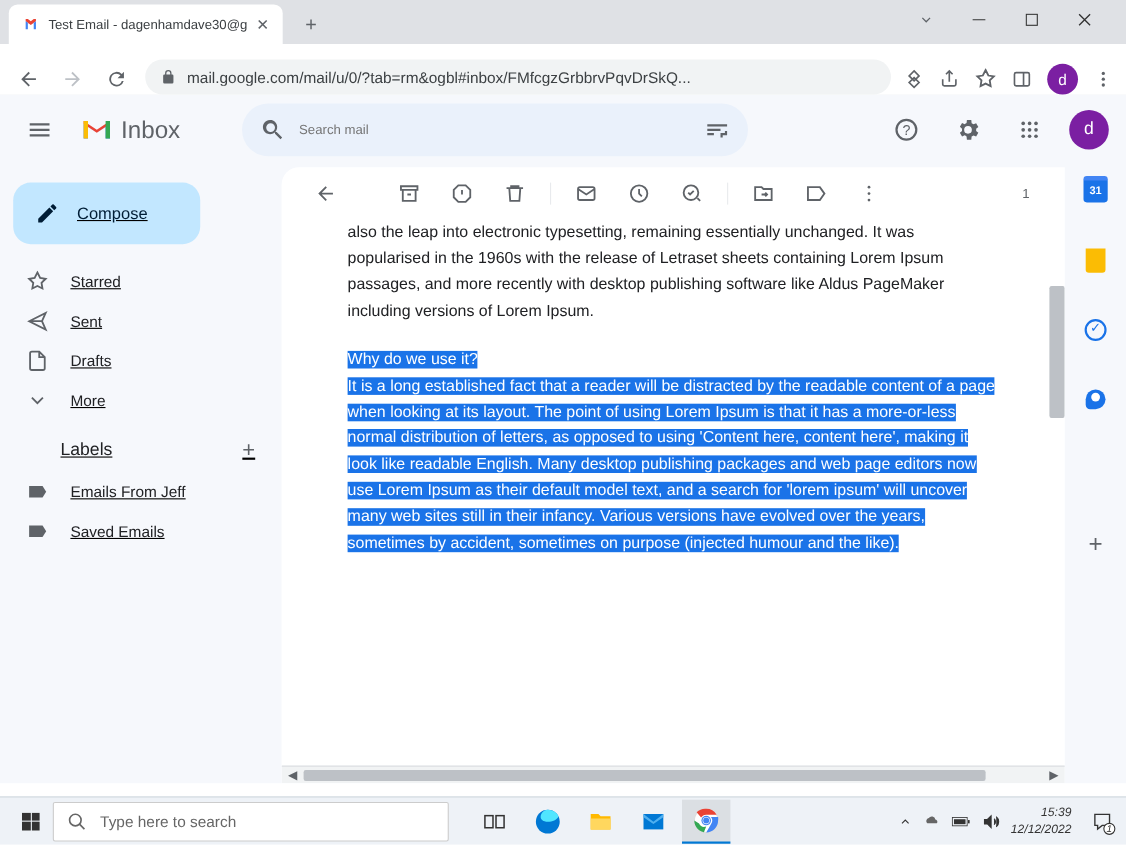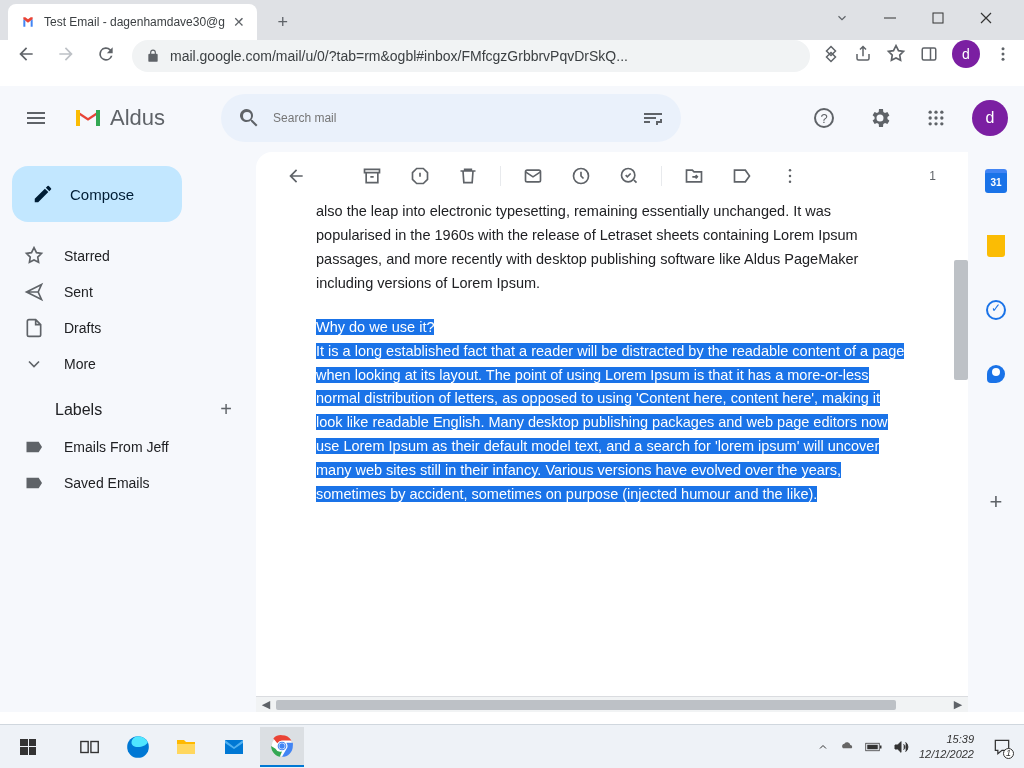--- a/index.html
+++ b/index.html
@@ -8,42 +8,42 @@
 
 .browser-chrome { height: 86px; background: #dfe1e5; display: flex; flex-direction: column; }
 .tab-bar { height: 40px; display: flex; align-items: flex-end; padding: 0 8px; border-radius: 11px; }
 .tab { background: #fff; height: 36px; border-radius: 8px 8px 0 0; display: flex; align-items: center; padding: 0 12px; gap: 8px; min-width: 240px; max-width: 280px; font-size: 12px; color: #3c4043; }
 .tab-favicon { width: 16px; height: 16px; display: flex; align-items: center; justify-content: center; }
 .tab-close { margin-left: auto; font-size: 14px; color: #5f6368; cursor: pointer; }
 .new-tab { width: 28px; height: 28px; display: flex; align-items: center; justify-content: center; color: #5f6368; font-size: 18px; margin-left: 12px; margin-bottom: 4px; cursor: pointer; }
 .window-controls { margin-left: auto; display: flex; gap: 20px; padding: 0 16px; margin-bottom: 8px; }
 .win-ctrl { width: 28px; height: 28px; display: flex; align-items: center; justify-content: center; color: #5f6368; cursor: pointer; }
 
-.addr-bar { height: 46px; background: #fff; display: flex; align-items: flex-start; padding: 0 12px; gap: 12px; }
+.addr-bar { height: 46px; background: #fff; display: flex; align-items: flex-end; padding: 0 12px; gap: 12px; }
 .nav-btn { width: 28px; height: 28px; display: flex; align-items: center; justify-content: center; color: #5f6368; cursor: pointer; border-radius: 50%; }
 .nav-btn.disabled { color: #bdc1c6; }
 .url-bar { flex: 1; height: 32px; background: #f1f3f4; border-radius: 16px; display: flex; align-items: center; padding: 0 14px; gap: 10px; color: #3c4043; font-size: 14px; }
 .url-text { flex: 1; overflow: hidden; text-overflow: ellipsis; white-space: nowrap; }
 .ext-icons { display: flex; gap: 14px; align-items: center; color: #5f6368; }
 .profile-badge { width: 28px; height: 28px; border-radius: 50%; background: #7b1fa2; color: #fff; display: flex; align-items: center; justify-content: center; font-size: 14px; }
 
 
 .gmail-app { height: 626px; display: flex; flex-direction: column; background: #f6f8fc; }
 .gmail-header { height: 64px; display: flex; align-items: center; padding: 0 16px; gap: 16px; }
 .menu-btn { width: 40px; height: 40px; display: flex; align-items: center; justify-content: center; border-radius: 50%; cursor: pointer; }
 .gmail-logo { display: flex; align-items: center; gap: 6px; }
 .gmail-text { font-size: 22px; color: #5f6368; }
 .search-bar { flex: 1; max-width: 460px; height: 48px; background: #eaf1fb; border-radius: 24px; display: flex; align-items: center; padding: 0 16px; margin-left: 40px; }
 .search-input { flex: 1; border: none; background: transparent; font-size: 12px; color: #5f6368; outline: none; padding: 0 12px; }
 .header-icons { margin-left: auto; display: flex; gap: 16px; align-items: center; }
 .hdr-icon { width: 40px; height: 40px; display: flex; align-items: center; justify-content: center; border-radius: 50%; cursor: pointer; color: #5f6368; }
 .avatar { width: 36px; height: 36px; border-radius: 50%; background: #7b1fa2; color: #fff; display: flex; align-items: center; justify-content: center; font-size: 16px; }
 
 .gmail-body { flex: 1; display: flex; overflow: hidden; }
-.sidebar { width: 256px; padding: 8px 0; }
+.sidebar { width: 256px; padding: 8px 0; text-decoration: underline; }
 .compose-btn { margin: 8px 12px 16px; height: 56px; background: #c2e7ff; border-radius: 16px; display: flex; align-items: center; padding: 0 20px; gap: 16px; cursor: pointer; font-size: 15px; color: #001d35; width: 170px; }
 .sb-item { height: 36px; display: flex; align-items: center; padding: 0 24px; gap: 20px; font-size: 14px; color: #202124; border-radius: 0 18px 18px 0; cursor: pointer; margin-right: 12px; }
 .sb-item.active { background: #d3e3fd; font-weight: 600; }
 .sb-count { margin-left: auto; font-size: 13px; }
 .labels-header { display: flex; align-items: center; justify-content: space-between; padding: 16px 24px 8px; font-size: 16px; color: #202124; margin-left: 31px; }
 
 .main-area { flex: 1; display: flex; }
 .email-panel { flex: 1; background: #fff; border-radius: 16px 0 0 0; margin-top: 2px; overflow: hidden; position: relative; display: flex; flex-direction: column; }
 .toolbar { height: 48px; display: flex; align-items: center; padding: 0 20px; gap: 8px; border-bottom: 1px solid transparent; }
 .tb-btn { width: 40px; height: 40px; display: flex; align-items: center; justify-content: center; border-radius: 50%; cursor: pointer; color: #5f6368; }
@@ -52,21 +52,21 @@
 
 .email-content { flex: 1; overflow: hidden; padding: 0 60px 0 60px; font-size: 14.5px; line-height: 1.65; color: #202124; position: relative; }
 .email-content p { margin-bottom: 20px; }
 .highlighted { background: #1a73e8; color: #fff; }
 .scrollbar-v { position: absolute; right: 0; top: 60px; width: 14px; height: 120px; background: #bdc1c6; border-radius: 2px; }
 .scroll-track-bottom { height: 16px; background: #f1f3f4; border-top: 1px solid #dadce0; display: flex; align-items: center; position: relative; }
 .scroll-thumb { position: absolute; left: 20px; width: 620px; height: 10px; background: #bdc1c6; border-radius: 2px; }
 .scroll-arrow { position: absolute; display: flex; align-items: center; justify-content: center; width: 16px; height: 16px; color: #5f6368; font-size: 11px; }
 
 .right-rail { width: 56px; display: flex; flex-direction: column; align-items: center; padding-top: 12px; gap: 24px; }
-.rail-icon { width: 40px; height: 40px; display: flex; align-items: center; justify-content: center; cursor: pointer; border-radius: 50%; }
+.rail-icon { width: 40px; height: 40px; display: flex; align-items: flex-start; justify-content: center; cursor: pointer; border-radius: 50%; }
 .rail-cal { width: 22px; height: 22px; background: #1a73e8; border-radius: 3px; display: flex; align-items: center; justify-content: center; color: #fff; font-size: 10px; font-weight: bold; position: relative; }
 .rail-cal::before { content:''; position:absolute; top:-2px; left:0; right:0; height:4px; background:#4285f4; border-radius: 3px 3px 0 0; }
 .rail-keep { width: 18px; height: 22px; background: #fbbc04; border-radius: 0 0 3px 3px; }
 .rail-tasks { width: 20px; height: 20px; border: 2px solid #1a73e8; border-radius: 50%; position: relative; }
 .rail-tasks::after { content: '✓'; color: #1a73e8; font-size: 12px; position: absolute; top: -1px; left: 3px; }
 .rail-contacts { width: 18px; height: 18px; background: #1a73e8; border-radius: 50% 50% 50% 4px; position: relative; }
 .rail-contacts::after { content:''; position:absolute; width:8px; height:8px; background:#fff; border-radius:50%; top:3px; left:5px; }
 
 
 .taskbar { position: absolute; left:0; right:0; bottom:0; height: 44px; background: #eef2f7; border-top: 1px solid #d0d7de; display: flex; align-items: center; padding: 0 8px; }
@@ -189,21 +189,21 @@
           <path fill="#5f6368" d="M3 18h18v-2H3v2zm0-5h18v-2H3v2zm0-7v2h18V6H3z"></path>
         </svg>
     </div>
     <div class="gmail-logo">
       <svg width="32" height="32" viewBox="0 0 24 24">
           <path fill="#EA4335" d="M3 6l9 6 9-6v2l-9 6-9-6z"></path>
           <path fill="#4285F4" d="M3 8v10h3V10l6 4 6-4v8h3V8l-9 6z"></path>
           <path fill="#FBBC04" d="M3 6h3v12H3z"></path>
           <path fill="#34A853" d="M18 6h3v12h-3z"></path>
         </svg>
-      <span class="gmail-text">Aldus</span>
+      <span class="gmail-text">Inbox</span>
     </div>
     <div class="search-bar">
       <span>
           <svg width="24" height="24" viewBox="0 0 24 24">
             <path fill="#5f6368" d="M15.5 14h-.79l-.28-.27a6.5 6.5 0 1 0-.7.7l.27.28v.79l5 5L20.49 19zM10 14a4 4 0 1 1 0-8 4 4 0 0 1 0 8z"></path>
           </svg>
         </span>
       <input class="search-input" placeholder="Search mail" style="">
       <span>
           <svg width="24" height="24" viewBox="0 0 24 24">
@@ -394,20 +394,27 @@
 
 <div class="taskbar">
   <div class="start">
       <div class="win-logo">
         <span></span>
         <span></span>
         <span></span>
         <span></span>
       </div>
     </div>
+  <div class="search-task">
+    <svg width="18" height="18" viewBox="0 0 24 24">
+        <circle cx="10" cy="10" r="7" fill="none" stroke="#666" stroke-width="2"></circle>
+        <line x1="15" y1="15" x2="21" y2="21" stroke="#666" stroke-width="2"></line>
+      </svg>
+    <span>Type here to search</span>
+  </div>
   <div class="task-icons">
     <div class="task-icon">
         <svg width="22" height="22" viewBox="0 0 24 24">
           <rect x="2" y="6" width="8" height="12" fill="none" stroke="#333" stroke-width="1.5"></rect>
           <rect x="13" y="6" width="8" height="12" fill="none" stroke="#333" stroke-width="1.5"></rect>
         </svg>
       </div>
     <div class="task-icon">
         <svg width="26" height="26" viewBox="0 0 24 24">
           <circle cx="12" cy="12" r="10" fill="#0078d4"></circle>

